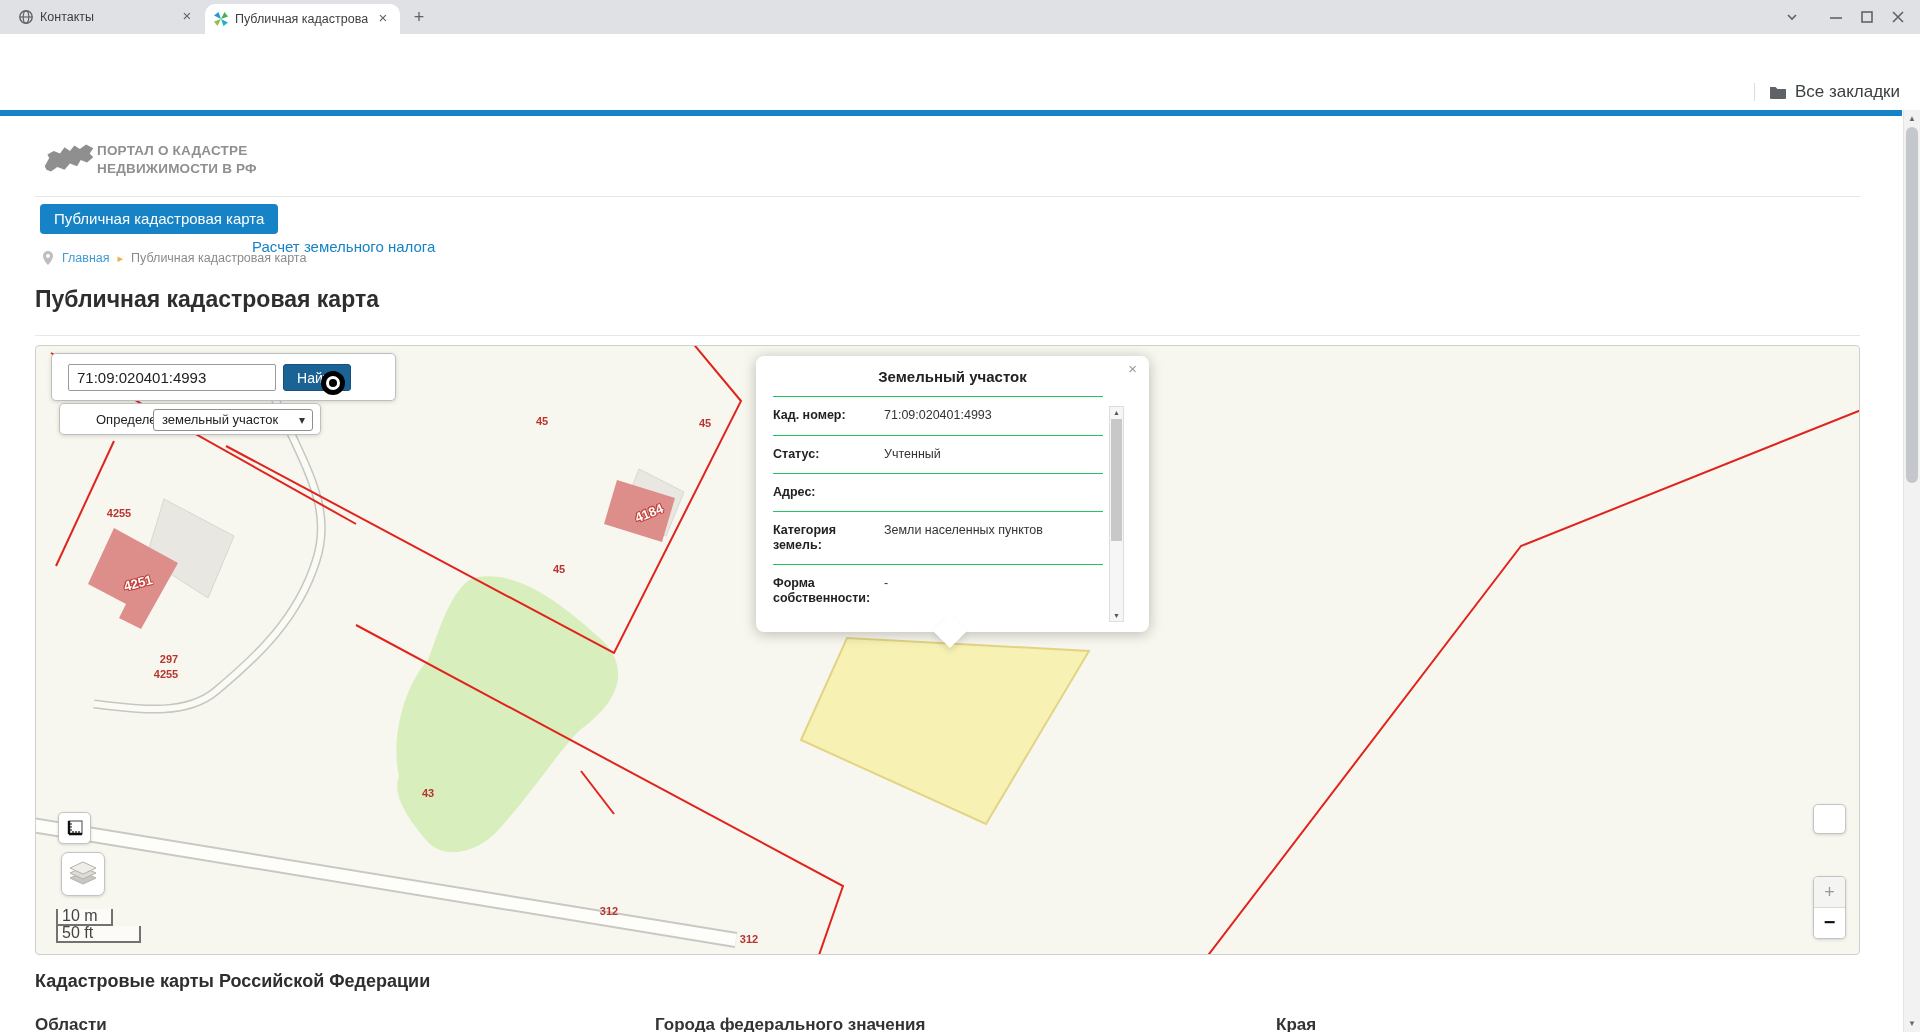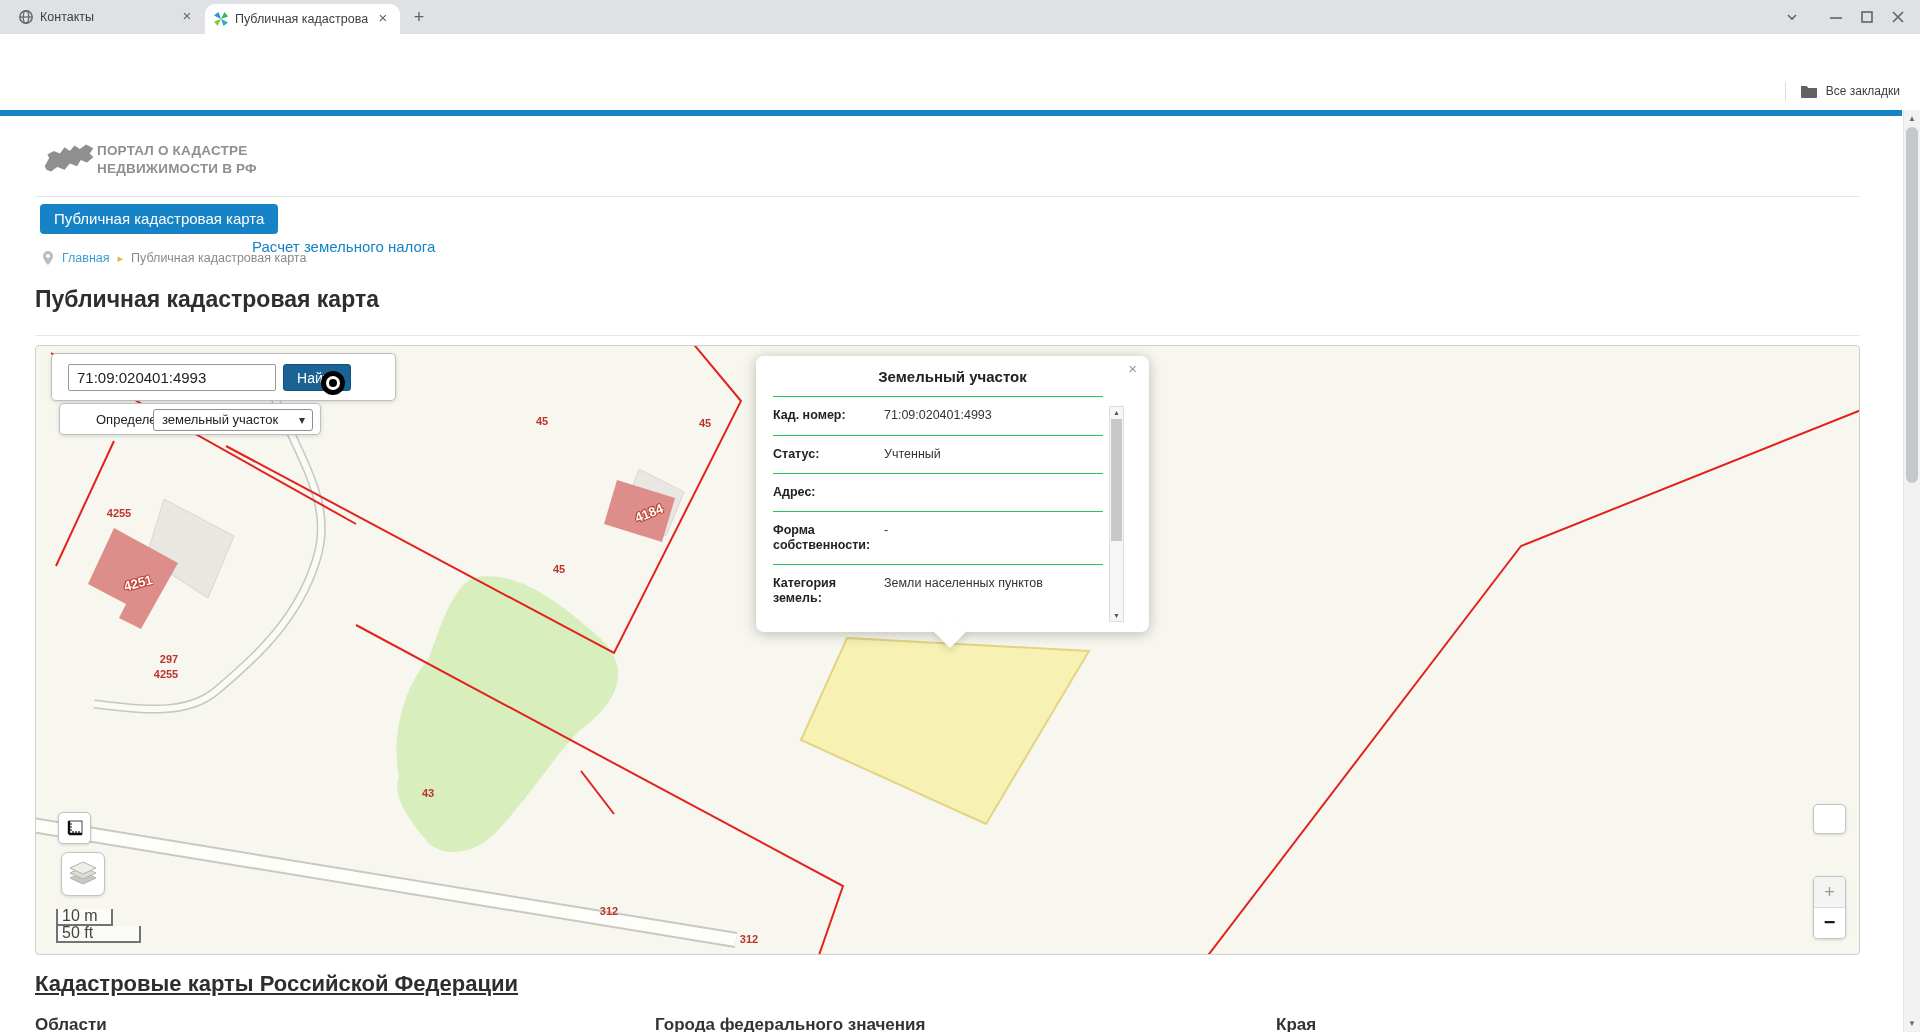--- a/index.html
+++ b/index.html
@@ -23,21 +23,21 @@
   .url { font-size:14px; color:#202124; margin-left:10px; }
   .url .path { color:#5f6368; }
   .omni-right { position:absolute; right:8px; top:4px; display:flex; gap:14px; align-items:center; }
   .toolbar-right { position:absolute; right:18px; top:42px; display:flex; gap:14px; align-items:center; }
   .avatar { width:26px; height:26px; border-radius:50%; background:#dadce0; display:flex; align-items:center; justify-content:center; }
   .dots { font-size:16px; color:#5f6368; letter-spacing:0; }
 
   .bookmarks { position:absolute; top:74px; left:0; width:1920px; height:36px; background:#fff; }
   .bm-right { position:absolute; right:20px; top:8px; display:flex; align-items:center; gap:8px; }
   .bm-sep { width:1px; height:18px; background:#dadce0; margin-right:6px; }
-  .bm-label { font-size:12px; color:#3c4043; }
+  .bm-label { font-size:17px; color:#3c4043; }
 
   .bluebar { position:absolute; top:110px; left:0; width:1902px; height:6px; background:#1583c5; }
 
   
   .vscroll { position:absolute; top:110px; right:0; width:17px; bottom:0; background:#f2f2f2; border-left:1px solid #e4e4e4; }
   .vscroll .arr { position:absolute; left:0; width:16px; text-align:center; font-size:8px; color:#6a6a6a; }
   .vscroll .thumb { position:absolute; left:2px; width:12px; top:17px; height:356px; background:#c4c7cb; border-radius:6px; }
 
   
   .page { position:absolute; top:116px; left:0; right:17px; height:916px; background:#fff; overflow:hidden; }
@@ -97,21 +97,21 @@
   .scalebox { position:absolute; left:20px; top:563px; font-size:16px; color:#444; }
   .scale-line { border:2px solid #727272; border-top:none; padding:0 4px 1px; background:rgba(255,255,255,.55); line-height:14px; }
   .scale-m { width:57px; }
   .scale-ft { width:85px; margin-top:0px; }
   .ctl-full { left:1777px; top:458px; width:33px; height:30px; }
   .zoomctl { position:absolute; left:1777px; top:530px; width:33px; height:63px; border:1px solid #c4c4c4; border-radius:5px; overflow:hidden; background:#fff; box-shadow:0 1px 3px rgba(0,0,0,.15); }
   .zoom-in { height:31px; background:#f4f4f3; color:#9a9a95; font-size:18px; text-align:center; line-height:30px; border-bottom:1px solid #d9d9d6; }
   .zoom-out { height:31px; background:#fff; color:#111; font-size:20px; font-weight:bold; text-align:center; line-height:29px; }
 
   
-  .f-title { position:absolute; left:35px; top:855px; font-size:22px; font-weight:600; color:#2e2e2e;text-decoration:underline; }
+  .f-title { position:absolute; left:35px; top:855px; font-size:18px; font-weight:600; color:#2e2e2e; }
   .f-col { position:absolute; top:899px; font-size:17px; font-weight:600; color:#333; }
   .f-col1 { left:35px; } .f-col2 { left:655px; } .f-col3 { left:1276px; }
 </style>
 </head>
 <body>
 
 <div class="tabstrip">
   <div class="tab tab-inactive">
     <svg class="icon16" viewBox="0 0 16 16">
       <circle cx="8" cy="8" r="6.2" fill="none" stroke="#5f6368" stroke-width="1.4"></circle>
@@ -315,27 +315,27 @@
   <div class="p-row">
     <div class="p-label">Статус:</div>
     <div class="p-value">Учтенный</div>
   </div>
 
   <div class="p-row">
     <div class="p-label">Адрес:</div>
   </div>
 
   <div class="p-row">
+    <div class="p-label">Категория земель:</div>
+    <div class="p-value">Земли населенных пунктов</div>
+  </div>
+
+  <div class="p-row">
     <div class="p-label">Форма собственности:</div>
     <div class="p-value">-</div>
-  </div>
-
-  <div class="p-row">
-    <div class="p-label">Категория земель:</div>
-    <div class="p-value">Земли населенных пунктов</div>
   </div>
 
 </div>
       <div class="popup-sb">
         <div class="arr" style="top:2px;">▲</div>
         <div class="thumb"></div>
         <div class="arr" style="bottom:2px;">▼</div>
       </div>
     </div>
 

